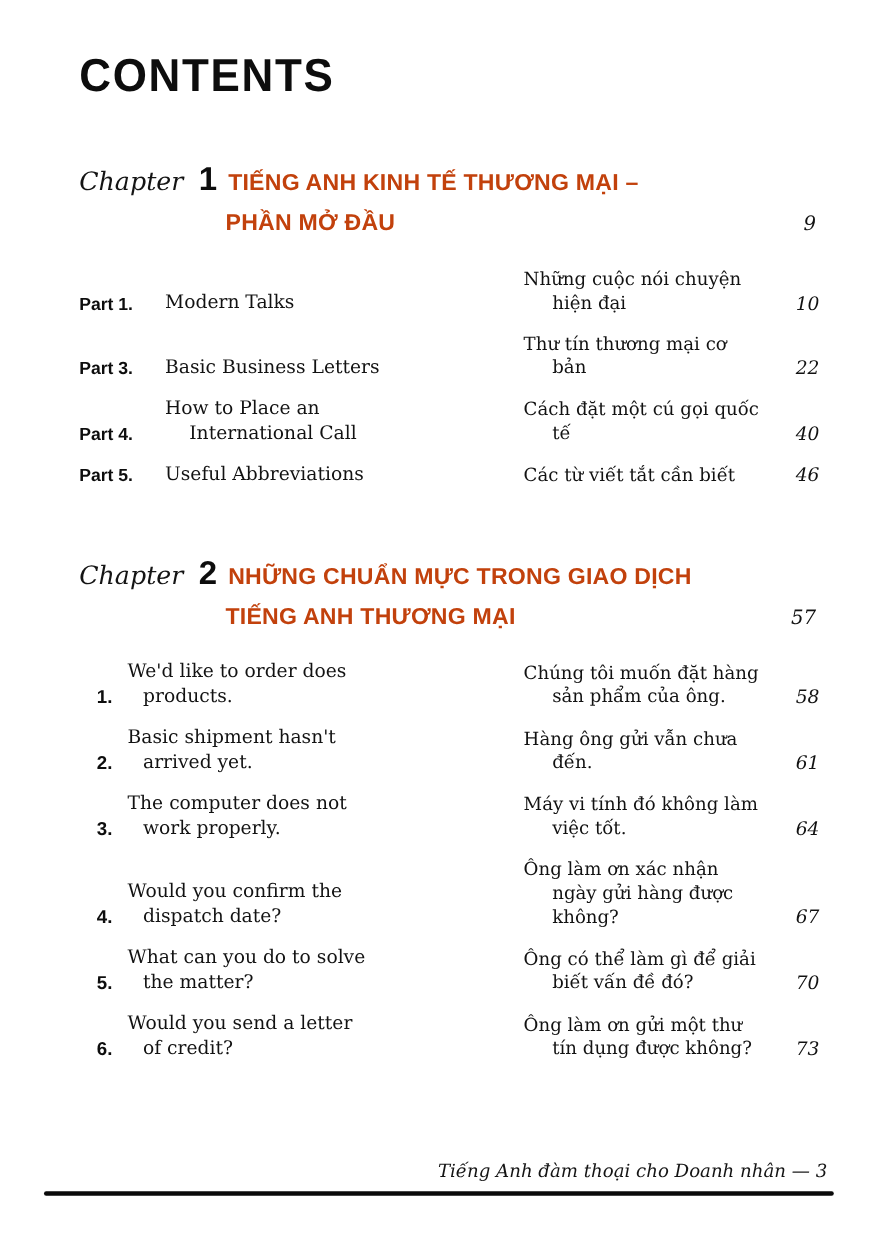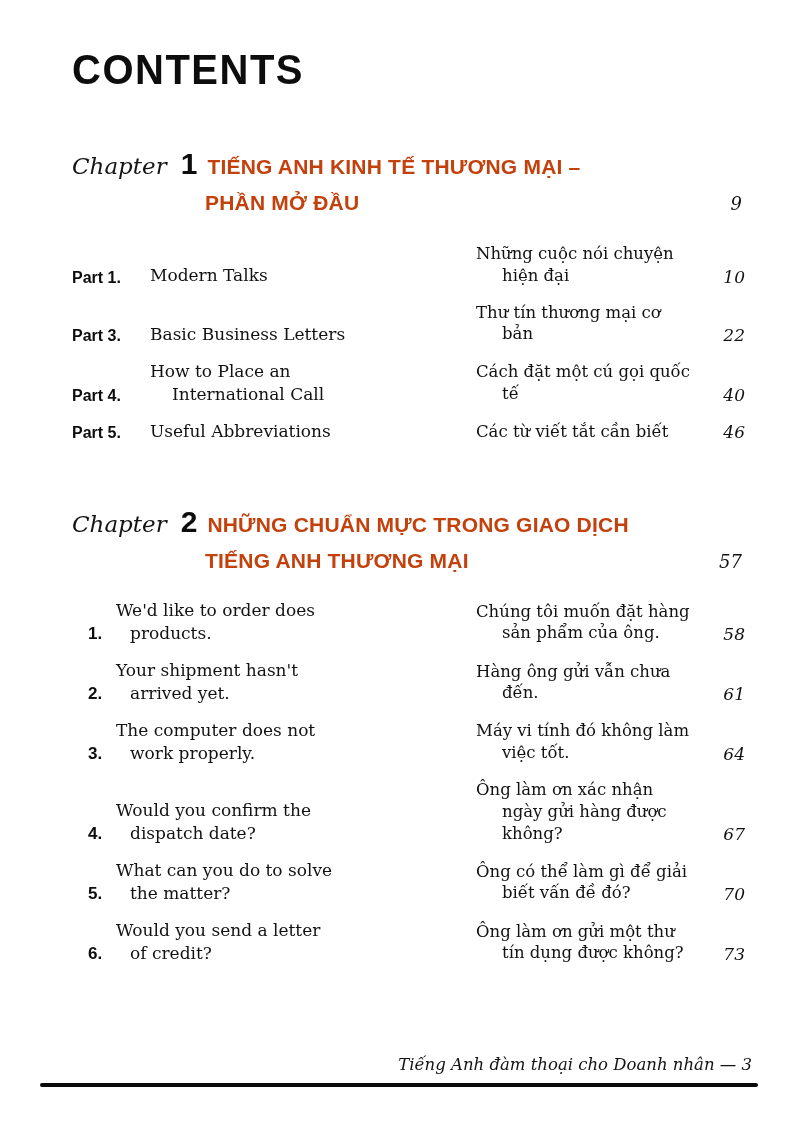--- a/index.html
+++ b/index.html
@@ -215,21 +215,21 @@
       </div>
     <div class="c-vi">
         <div class="hang">Chúng tôi muốn đặt hàng sản phẩm của ông.</div>
       </div>
     <div class="c-page">58</div>
   </div>
 
   <div class="row row2">
     <div class="c-label">2.</div>
     <div class="c-en">
-        <div class="hang">Your shipment hasn't arrived yet.</div>
+        <div class="hang">Basic shipment hasn't arrived yet.</div>
       </div>
     <div class="c-vi">
         <div class="hang">Hàng ông gửi vẫn chưa đến.</div>
       </div>
     <div class="c-page">61</div>
   </div>
 
   <div class="row row2">
     <div class="c-label">3.</div>
     <div class="c-en">

